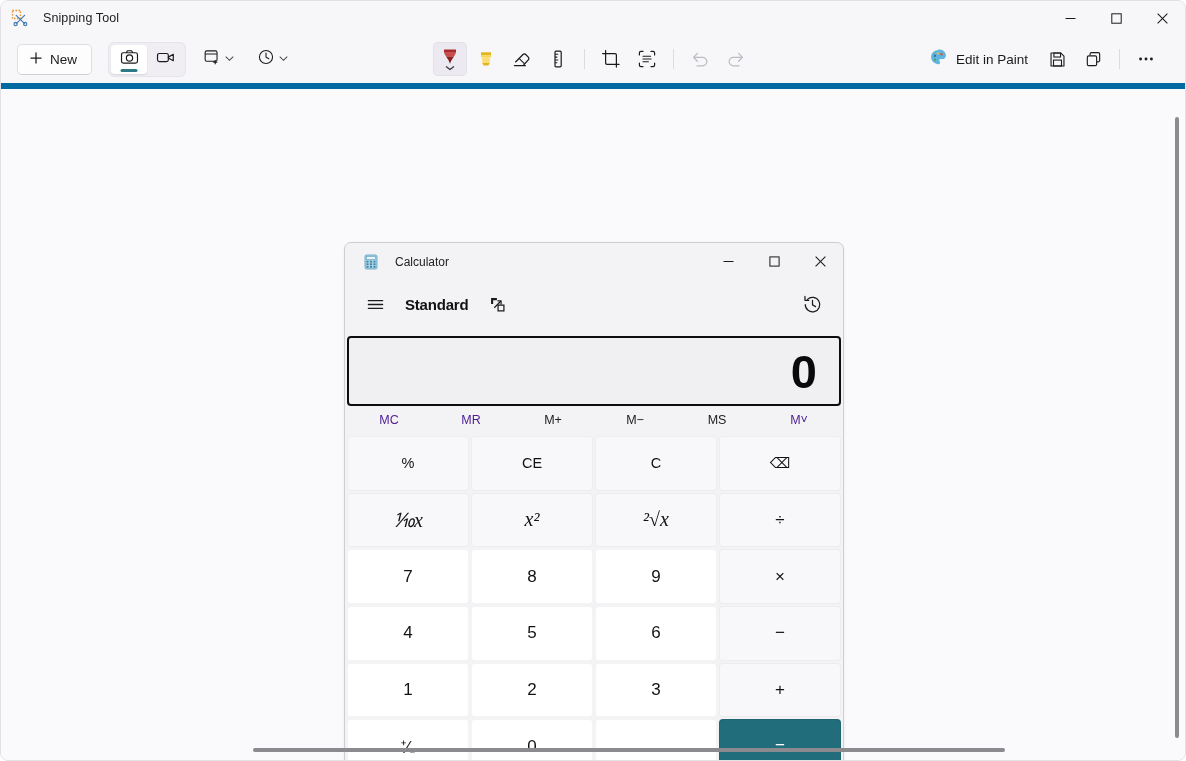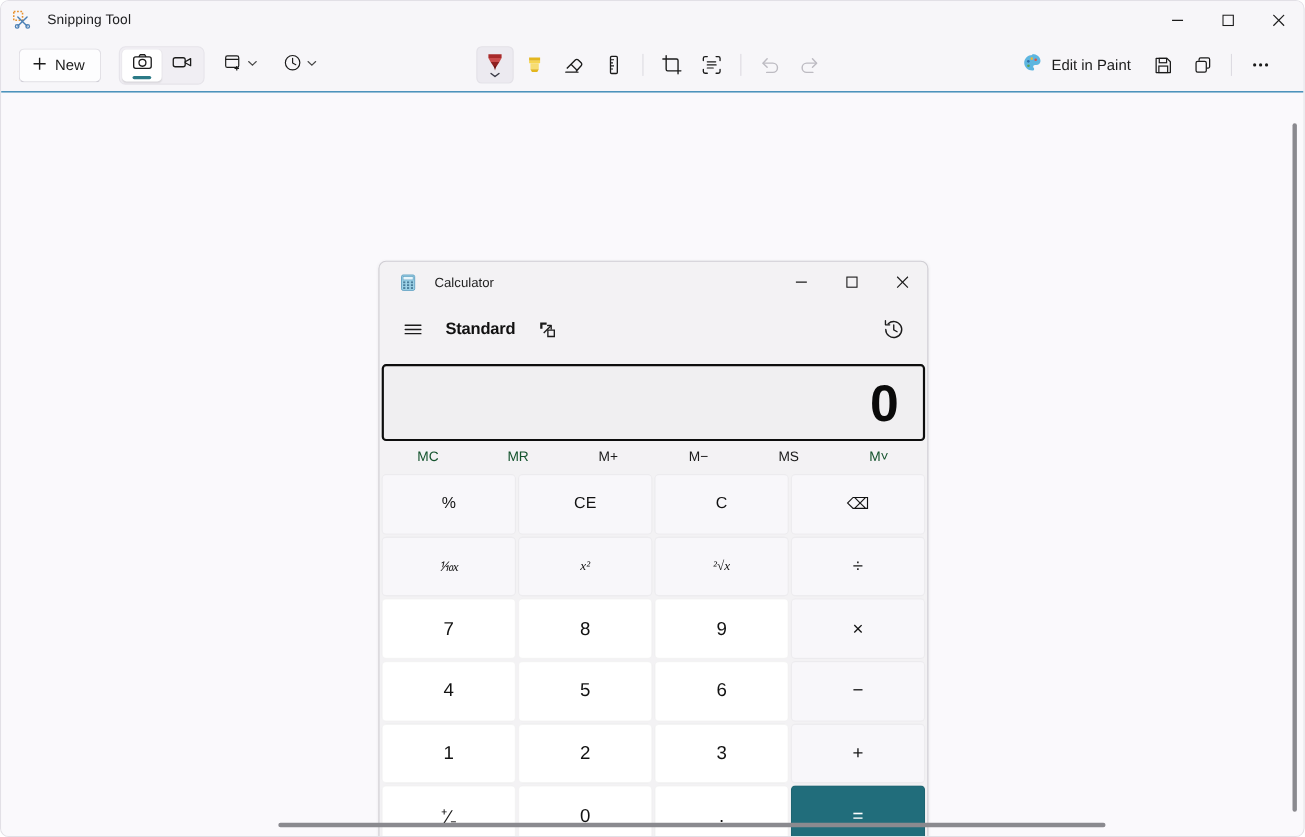--- a/index.html
+++ b/index.html
@@ -89,21 +89,21 @@
   }
   .btn-paint {
     display: flex; align-items: center; gap: 8px; height: 32px;
     padding: 0 10px; border-radius: 5px; font-size: 13.5px; color: #1b1b1b; justify-content: center;
   }
 
   
   .st-canvas {
     flex: 1 1 auto; position: relative;
     background: #faf9fc;
-    border-top: 1px solid #0369a1;
+    border-top: 6px solid #0369a1;
     overflow: hidden;
   }
 
   
   .vscroll {
     position: absolute; right: 4px; top: 28px; bottom: 22px; width: 9px;
   }
   .vscroll .thumb {
     position: absolute; left: 3px; top: 0; width: 3.5px; height: 100%;
     background: #8a8a8f; border-radius: 2px;
@@ -156,39 +156,39 @@
   .calc-value { font-size: 47px; font-weight: bold; color: #0a0a0a; line-height: 1; }
 
   .mem-row {
     height: 28px; flex: 0 0 28px; display: flex; align-items: center;
     padding: 0 3px;
   }
   .mem-btn {
     flex: 1 1 0; height: 26px; display: flex; align-items: center; justify-content: center;
     font-size: 12.5px; color: #1b1b1b; border-radius: 4px;
   }
-  .mem-btn.disabled { color: #14532d; }
+  .mem-btn.disabled { color: #4c1d95; }
 
   .calc-pad {
     flex: 1 1 auto; display: grid;
     grid-template-columns: repeat(4, 1fr);
     grid-auto-rows: 1fr;
     gap: 2px; padding: 2px;
   }
   .key {
     display: flex; align-items: center; justify-content: center;
     border-radius: 4px; font-size: 17px; color: #121212;
     border: 1px solid rgba(0,0,0,.045);
     background: #ffffff;
   }
   .key.fn { background: #f8f7fa; font-size: 14.5px; }
   .key.op { background: #f8f7fa; font-size: 17px; }
   .key.eq { background: #216d7b; color: #ffffff; border-color: #1c6personally; }
   .key.eq { border-color: rgba(0,0,0,.08); }
-  .key.italic { font-style: italic; font-family: "Liberation Serif", serif; font-size: 12px; }
+  .key.italic { font-style: italic; font-family: "Liberation Serif", serif; font-size: 20px; }
 </style>
 </head>
 <body>
 
 <div class="st-window">
 
   <div class="st-titlebar">
     <span class="st-app-icon">
       <svg width="18" height="18" viewBox="0 0 18 18">
         <rect x="1.5" y="1.5" width="8" height="8" fill="none" stroke="#e8912d" stroke-width="1.4" stroke-dasharray="1.6 1.4"></rect>

